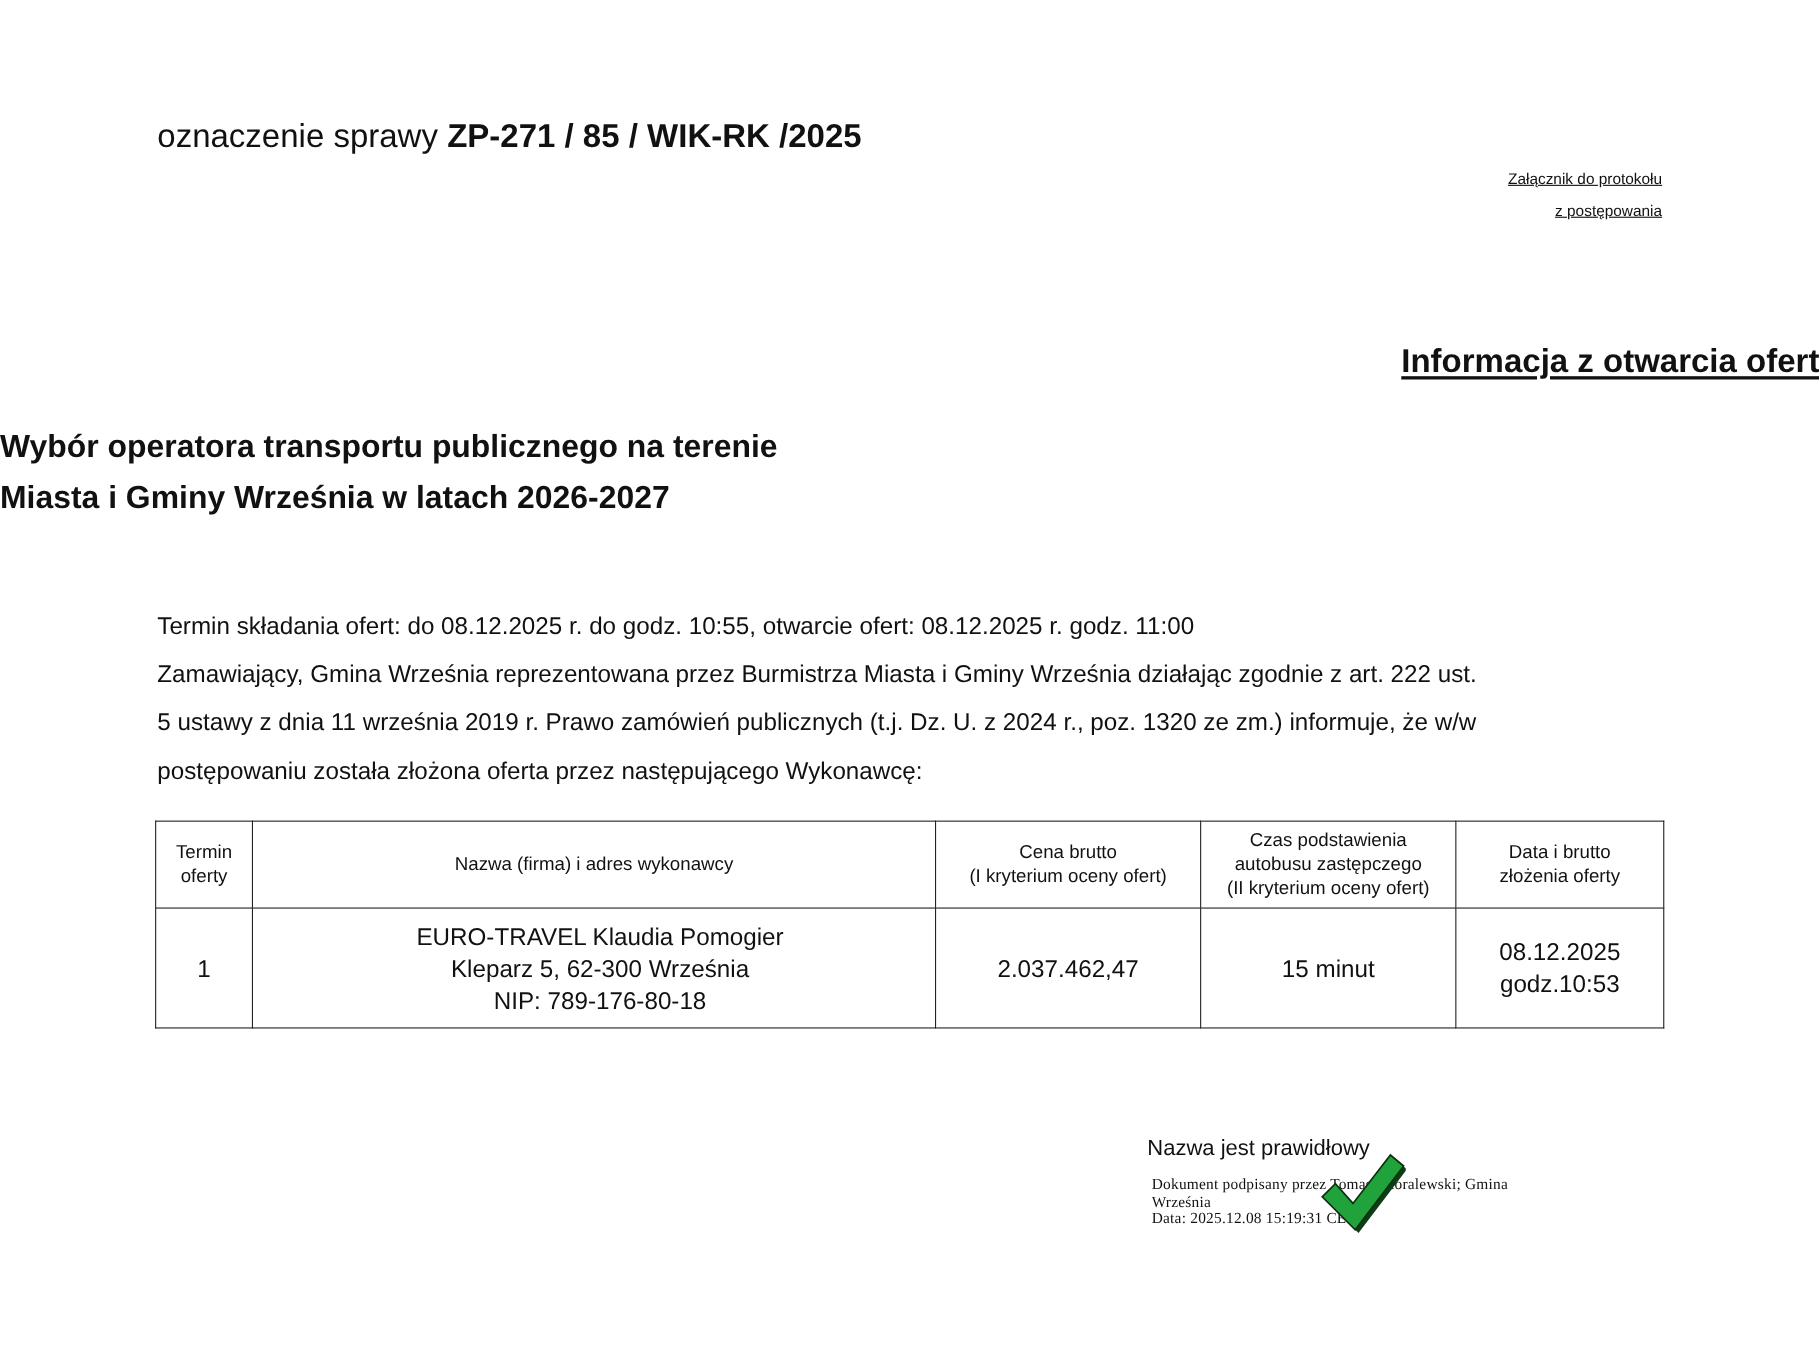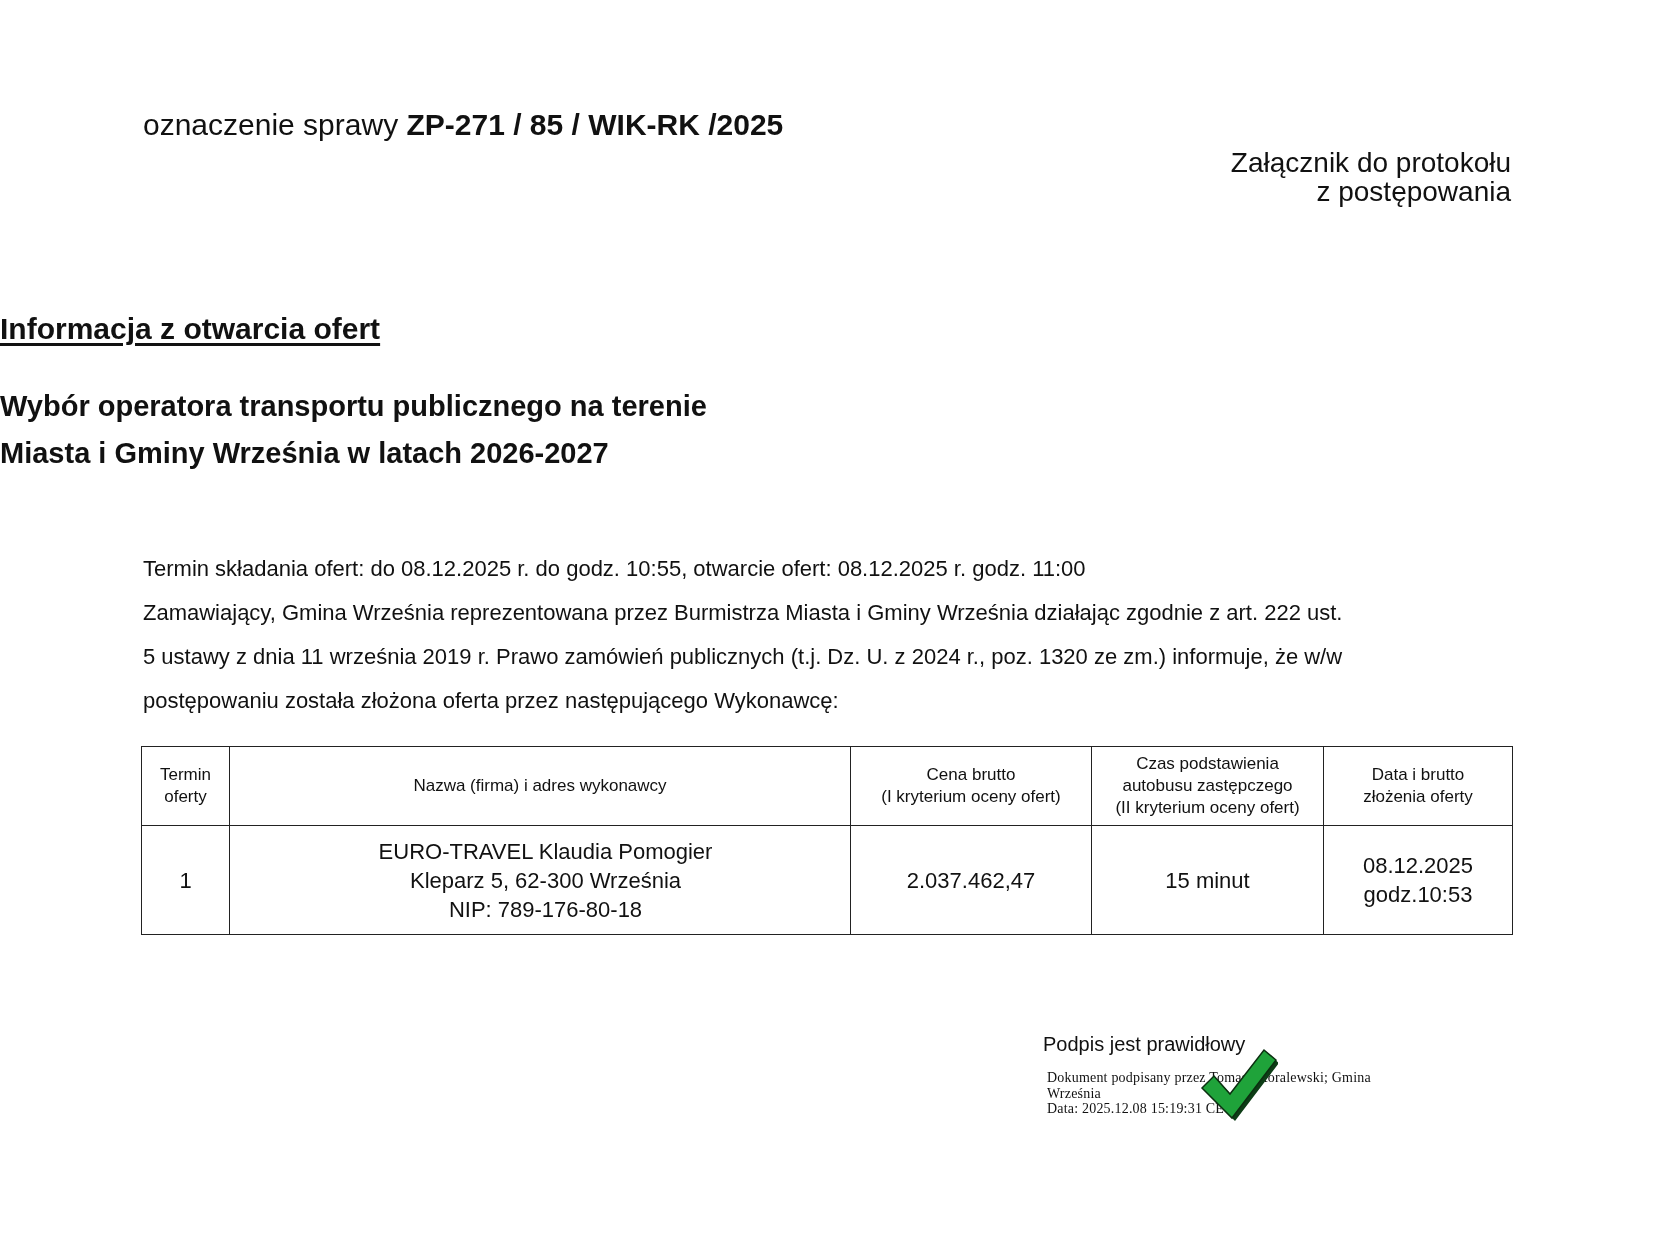--- a/index.html
+++ b/index.html
@@ -3,23 +3,23 @@
 <meta charset="utf-8">
 <style>
   html, body { margin: 0; padding: 0; background: #ffffff; }
   body { width: 1654px; height: 1240px; position: relative; overflow: hidden;
          font-family: "Liberation Sans", sans-serif; color: #111; }
   .abs { position: absolute; white-space: nowrap; }
 
   .case-ref { left: 143px; top: 108px; font-size: 30px; }
   .case-ref b { font-weight: bold; }
 
-  .annex { right: 143px; top: 148px; font-size: 28px; text-align: right; line-height: 29px; }
+  .annex { right: 143px; top: 148px; font-size: 14px; text-align: right; line-height: 29px; text-decoration: underline; }
 
-  .title { left: 0; width: 1654px; text-align: left; top: 312px;
+  .title { left: 0; width: 1654px; text-align: right; top: 312px;
            font-size: 30px; font-weight: bold; text-decoration: underline; text-underline-offset: 4px; }
   .subtitle { left: 0; width: 1654px; text-align: left; font-size: 29px; font-weight: bold; }
   .sub1 { top: 390px; }
   .sub2 { top: 437px; }
 
   .para { left: 143px; width: 1370px; font-size: 22px; }
   .p1 { top: 556px; }
   .p2 { top: 600px; }
   .p3 { top: 644px; }
   .p4 { top: 688px; }
@@ -104,21 +104,21 @@
       <td class="bold">2.037.462,47</td>
       <td class="bold">15 minut</td>
       <td>
         <span class="line">08.12.2025</span>
         <span class="line">godz.10:53</span>
       </td>
     </tr>
   </tbody>
 </table>
 
-<div class="abs sig-head">Podpis jest prawidłowy</div>
+<div class="abs sig-head">Nazwa jest prawidłowy</div>
 <div class="abs sig-lines">
   <div>Dokument podpisany przez Tomasz Koralewski; Gmina</div>
   <div>Września</div>
   <div>Data: 2025.12.08 15:19:31 CET</div>
 </div>
 
 <svg class="check" viewBox="0 0 80 78">
   <polygon points="4,44 16,32 32,50 66,6 78,16 34,74" fill="#0d3d16" transform="translate(3,3)"></polygon>
   <polygon points="4,44 16,32 32,50 66,6 78,16 34,74" fill="#1fa33a" stroke="#0b2f10" stroke-width="1.5"></polygon>
 </svg>

